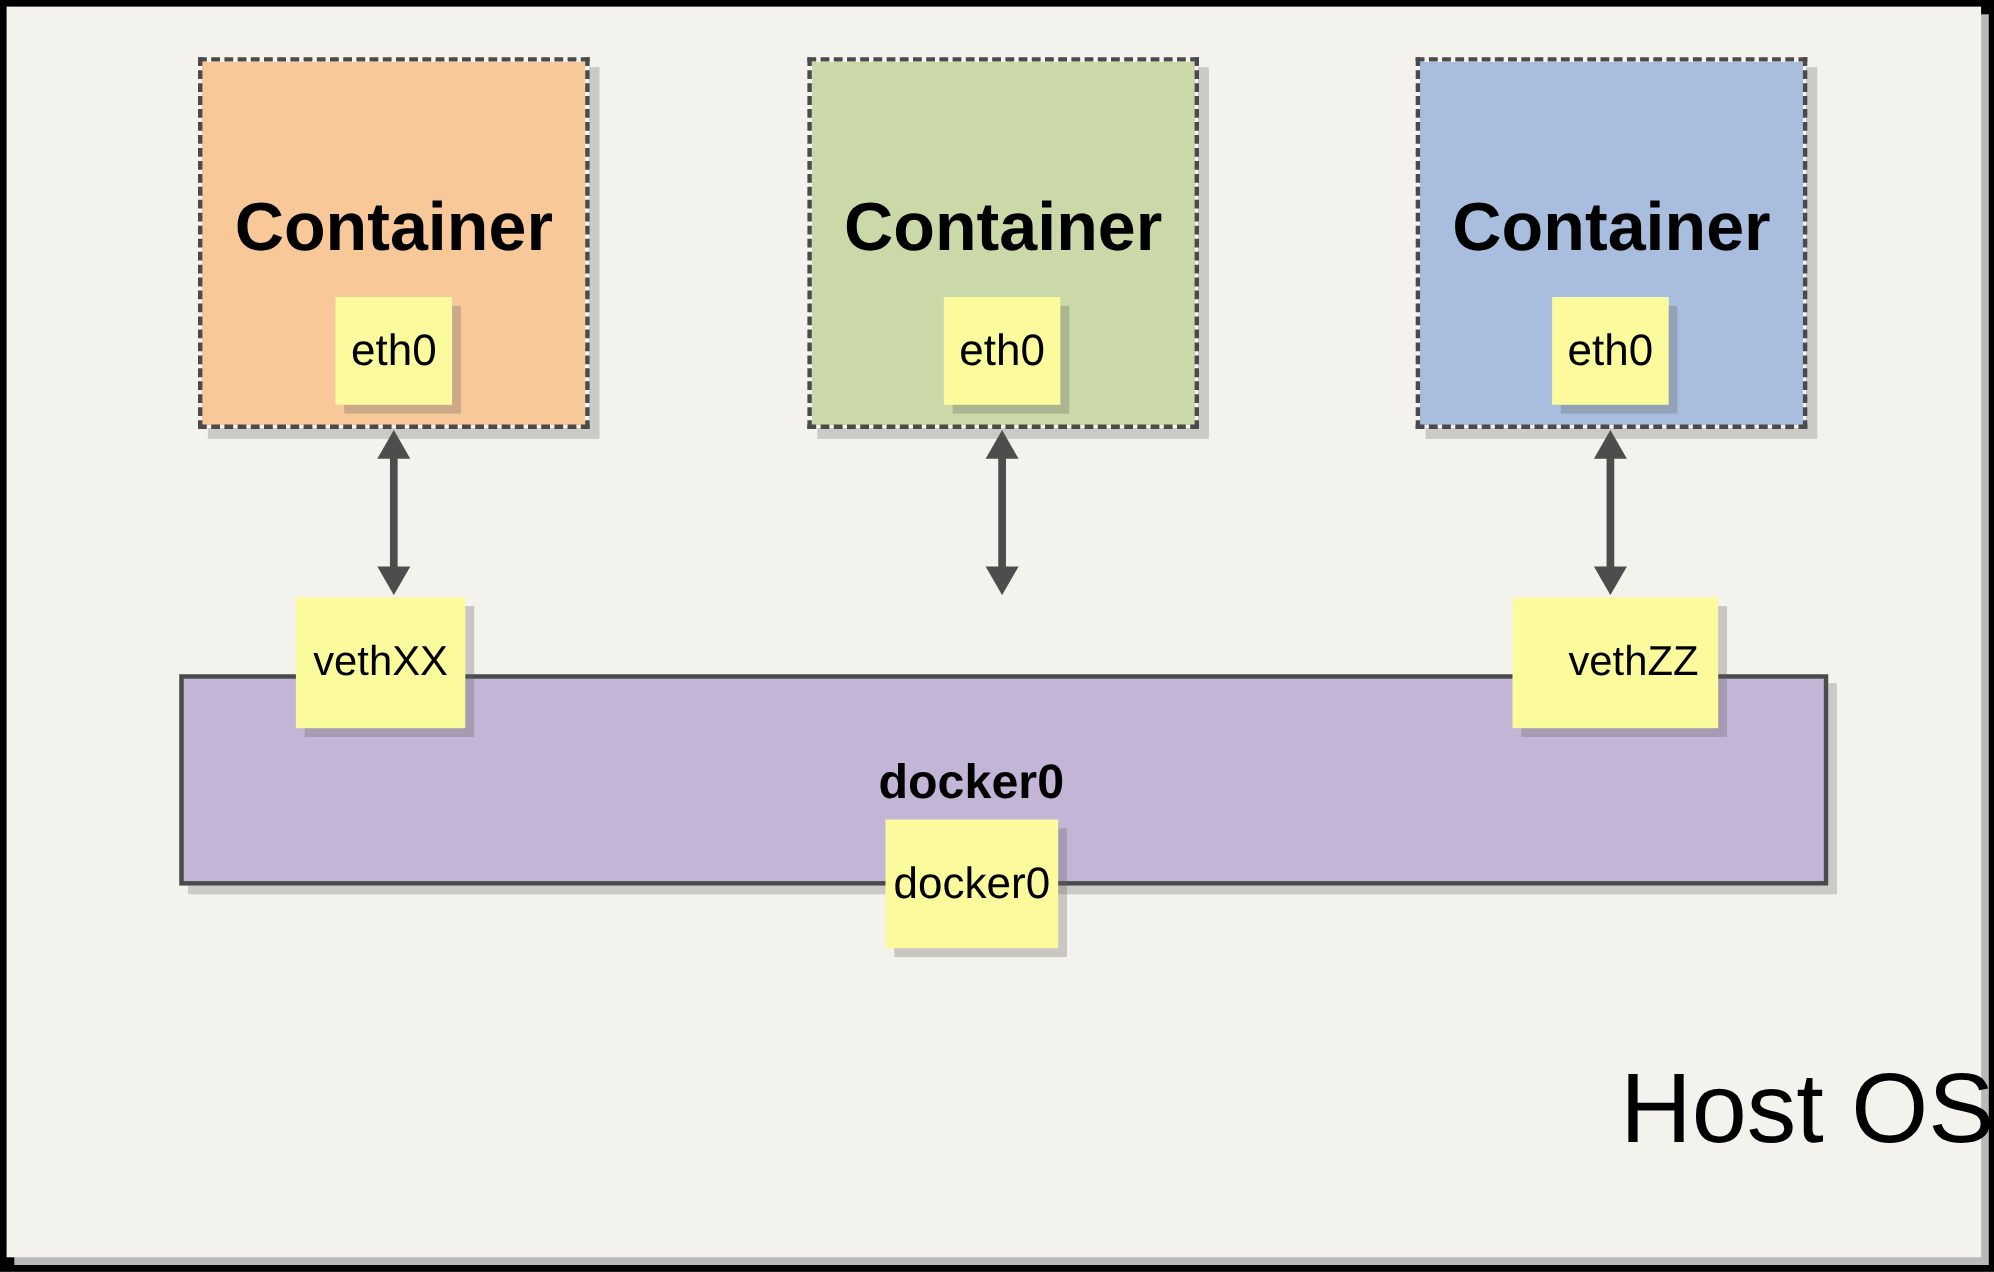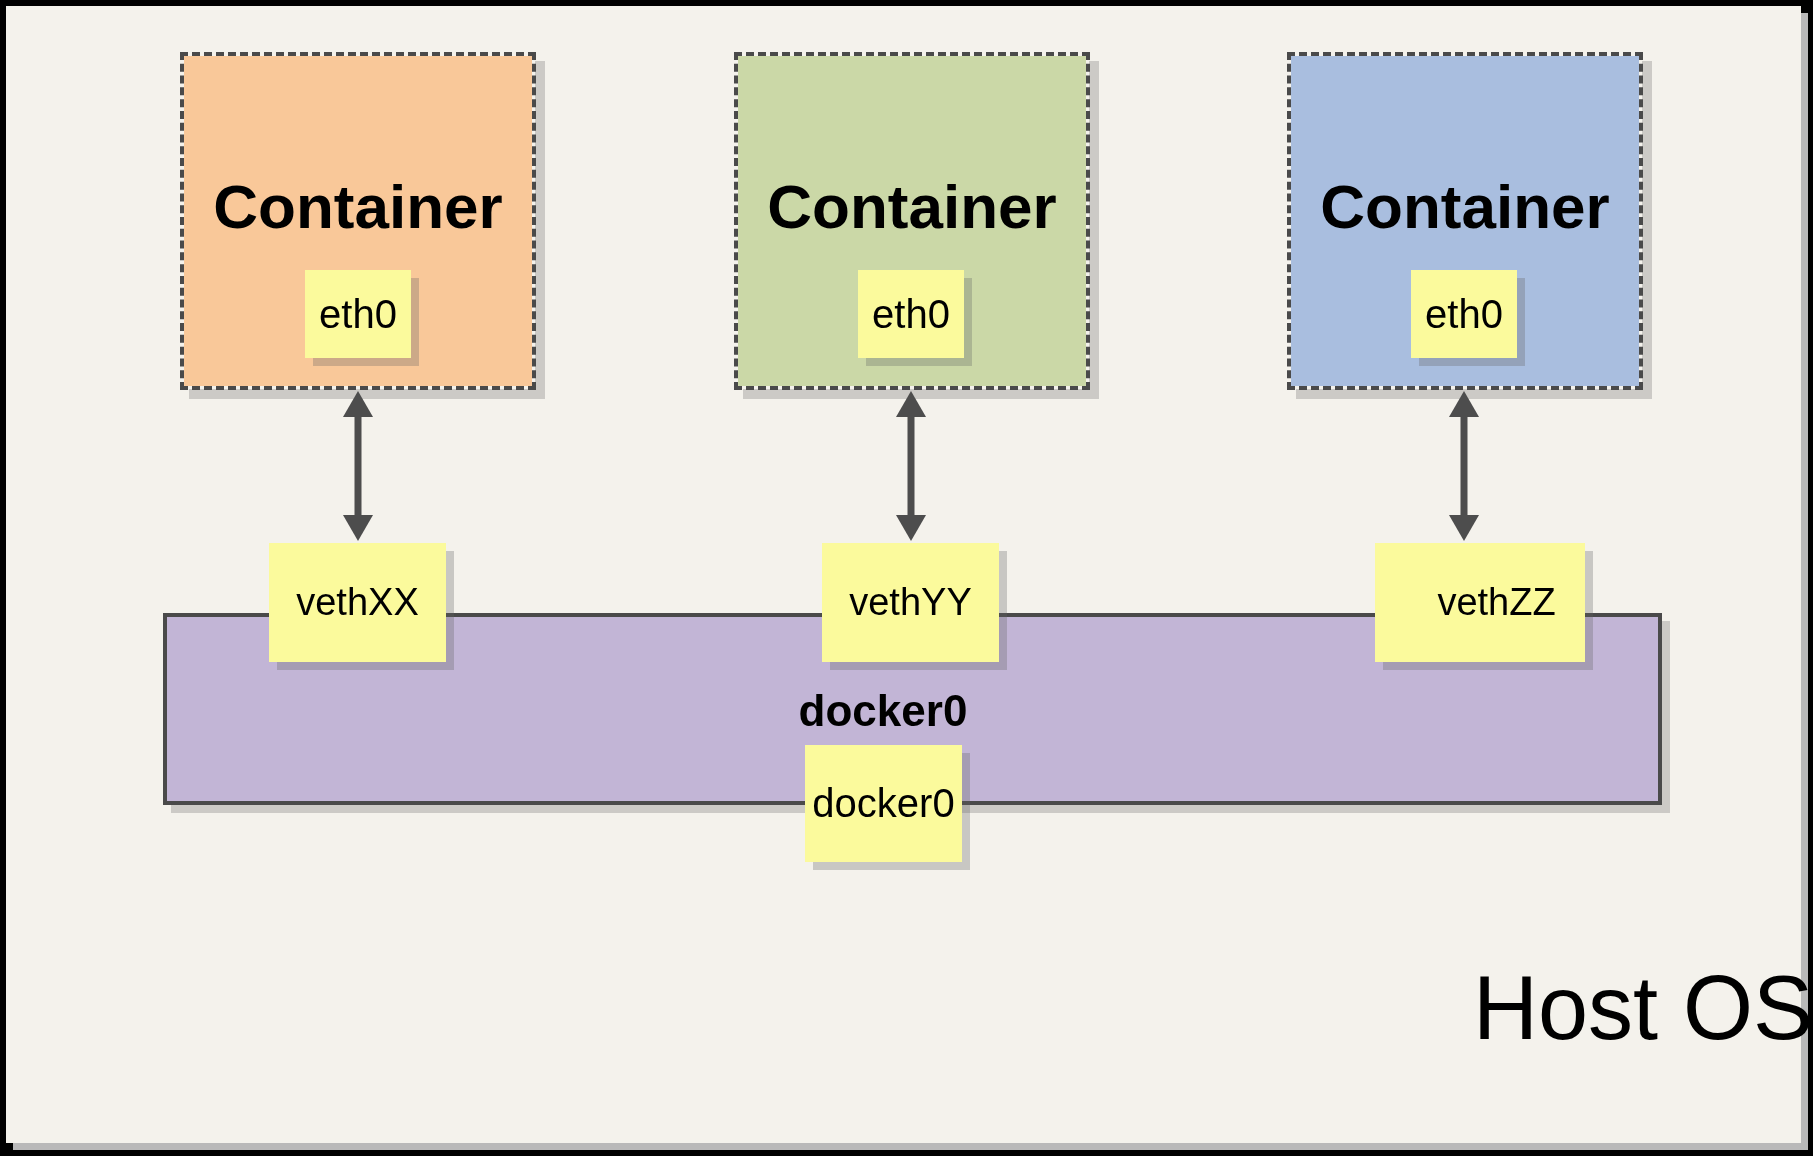--- a/index.html
+++ b/index.html
@@ -13,23 +13,23 @@
     box-shadow:9px 9px 0 rgba(100,100,100,0.28);
     display:flex;align-items:center;justify-content:center;}
   .c1{left:180px;background-color:#F9C899;}
   .c2{left:734px;background-color:#CBD8A7;}
   .c3{left:1287px;background-color:#A9BEDF;}
   .container-title{font-size:62px;font-weight:bold;margin-top:-30px;}
 
   .note{position:absolute;background:#FBFA9C;
     box-shadow:8px 8px 0 rgba(100,100,100,0.30);
     display:flex;align-items:center;justify-content:center;font-size:40px;}
-  .eth{top:270px;width:106px;height:88px;}
+  .eth{top:270px;width:106px;height:98px;}
   .eth1{left:305px;} .eth2{left:858px;} .eth3{left:1411px;}
-  .veth{top:543px;width:177px;height:119px;font-size:38px;}
+  .veth{top:543px;width:154px;height:119px;font-size:38px;}
   .veth1{left:269px;} .veth2{left:822px;} .veth3{left:1375px;padding-left:33px;}
 
   .arrow{position:absolute;top:391px;width:44px;height:150px;}
   .a1{left:336px;} .a2{left:889px;} .a3{left:1442px;}
 
   #bridge-bar{position:absolute;left:163px;top:613px;width:1491px;height:184px;
     background:#C2B5D6;border:4px solid #4A4A4A;
     box-shadow:8px 8px 0 rgba(100,100,100,0.28);}
   #bridge-title{position:absolute;left:733px;top:686px;width:300px;
     text-align:center;font-size:44px;font-weight:bold;}
@@ -71,19 +71,18 @@
     <rect x="18.5" y="24" width="7" height="102" fill="#4D4D4D"></rect>
     <polygon points="22,150 7,124 37,124" fill="#4D4D4D"></polygon>
   </svg>
   <svg class="arrow a3" viewBox="0 0 44 150" xmlns="http://www.w3.org/2000/svg">
     <polygon points="22,0 7,26 37,26" fill="#4D4D4D"></polygon>
     <rect x="18.5" y="24" width="7" height="102" fill="#4D4D4D"></rect>
     <polygon points="22,150 7,124 37,124" fill="#4D4D4D"></polygon>
   </svg>
 
   <div class="note veth veth1">vethXX</div>
-  <div class="note veth veth2">vethYY</div>
   <div class="note veth veth3">vethZZ</div>
 
   <div class="note docker0-box">docker0</div>
 
   <div id="host-label">Host OS</div>
 </div>
 
 </body></html>

